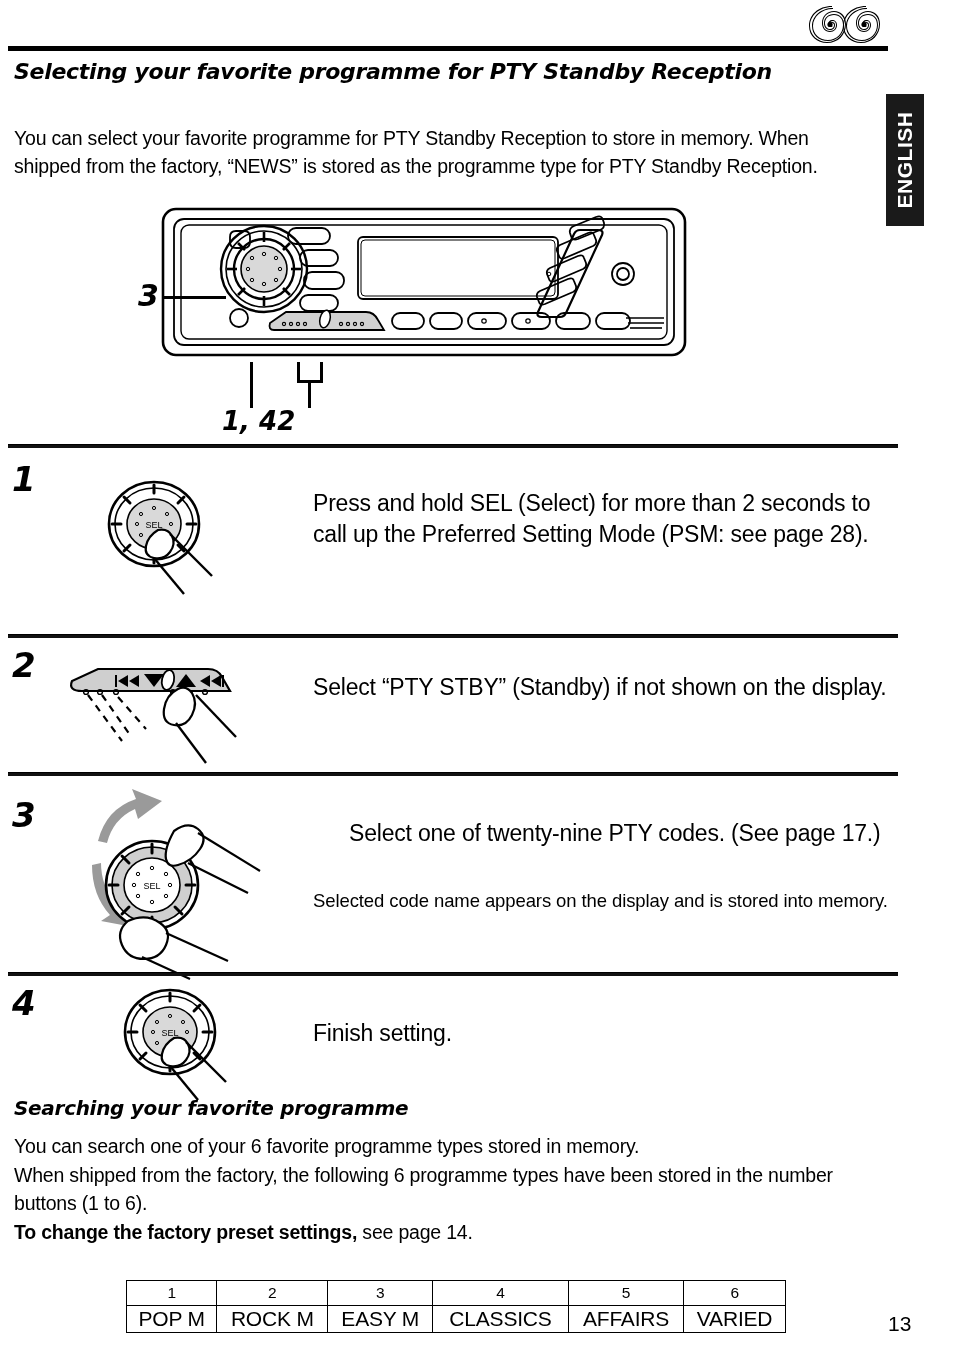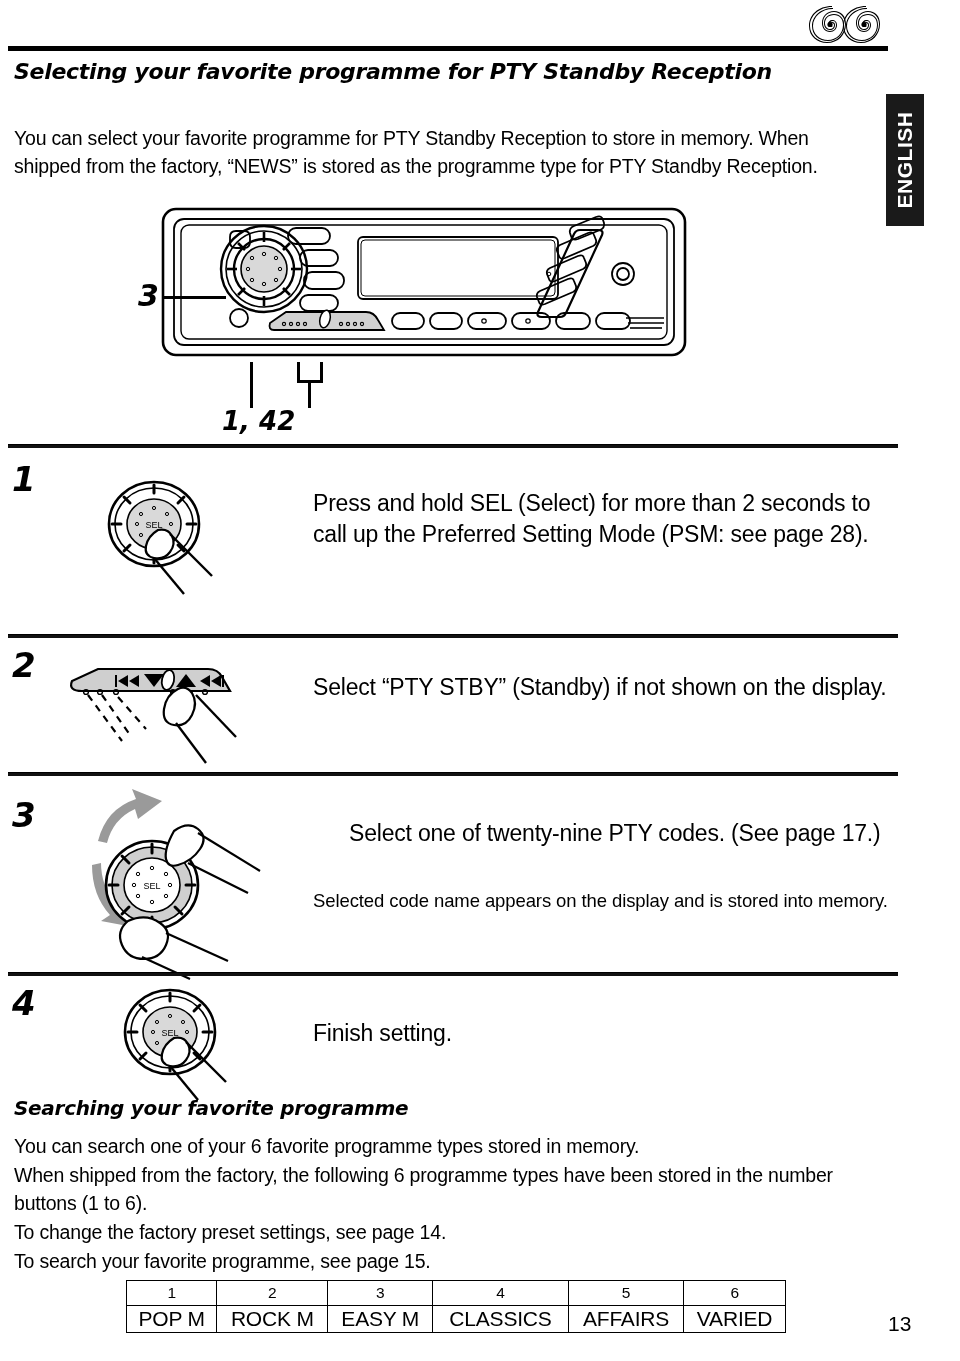--- a/index.html
+++ b/index.html
@@ -147,21 +147,21 @@
     letter-spacing: -0.3px;
   }
   .sec-body {
     position: absolute;
     top: 1132px; left: 14px;
     width: 880px;
     font-size: 19.5px;
     line-height: 1.47;
     letter-spacing: -0.2px;
   }
-  .sec-body b { font-weight: normal; margin-top: 32px; }
+  .sec-body b { font-weight: bold; margin-top: 32px; }
 
   
   .preset-table {
     position: absolute;
     top: 1280px; left: 126px;
     width: 660px;
     border-collapse: collapse;
   }
   .preset-table td {
     border: 1.6px solid #000;
@@ -472,21 +472,20 @@
     <path d="M58 84 L86 118" stroke="#000" stroke-width="2.4" fill="none"></path>
   </svg>
 </div>
 <div class="step-text" style="top:1018px;left:313px;width:585px;">Finish setting.</div>
 
 <div class="sec-title">Searching your favorite programme</div>
 <div class="sec-body">
   <div>You can search one of your 6 favorite programme types stored in memory.</div>
   <div>When shipped from the factory, the following 6 programme types have been stored in the number buttons (1 to 6).</div>
   <div><b>To change the factory preset settings,</b><span> see page 14.</span></div>
-  <div><b>To search your favorite programme,</b><span> see page 15.</span></div>
 </div>
 
 <table class="preset-table">
   <tbody>
       <tr class="nums">
     <td>1</td>
     <td>2</td>
     <td>3</td>
     <td>4</td>
     <td>5</td>

